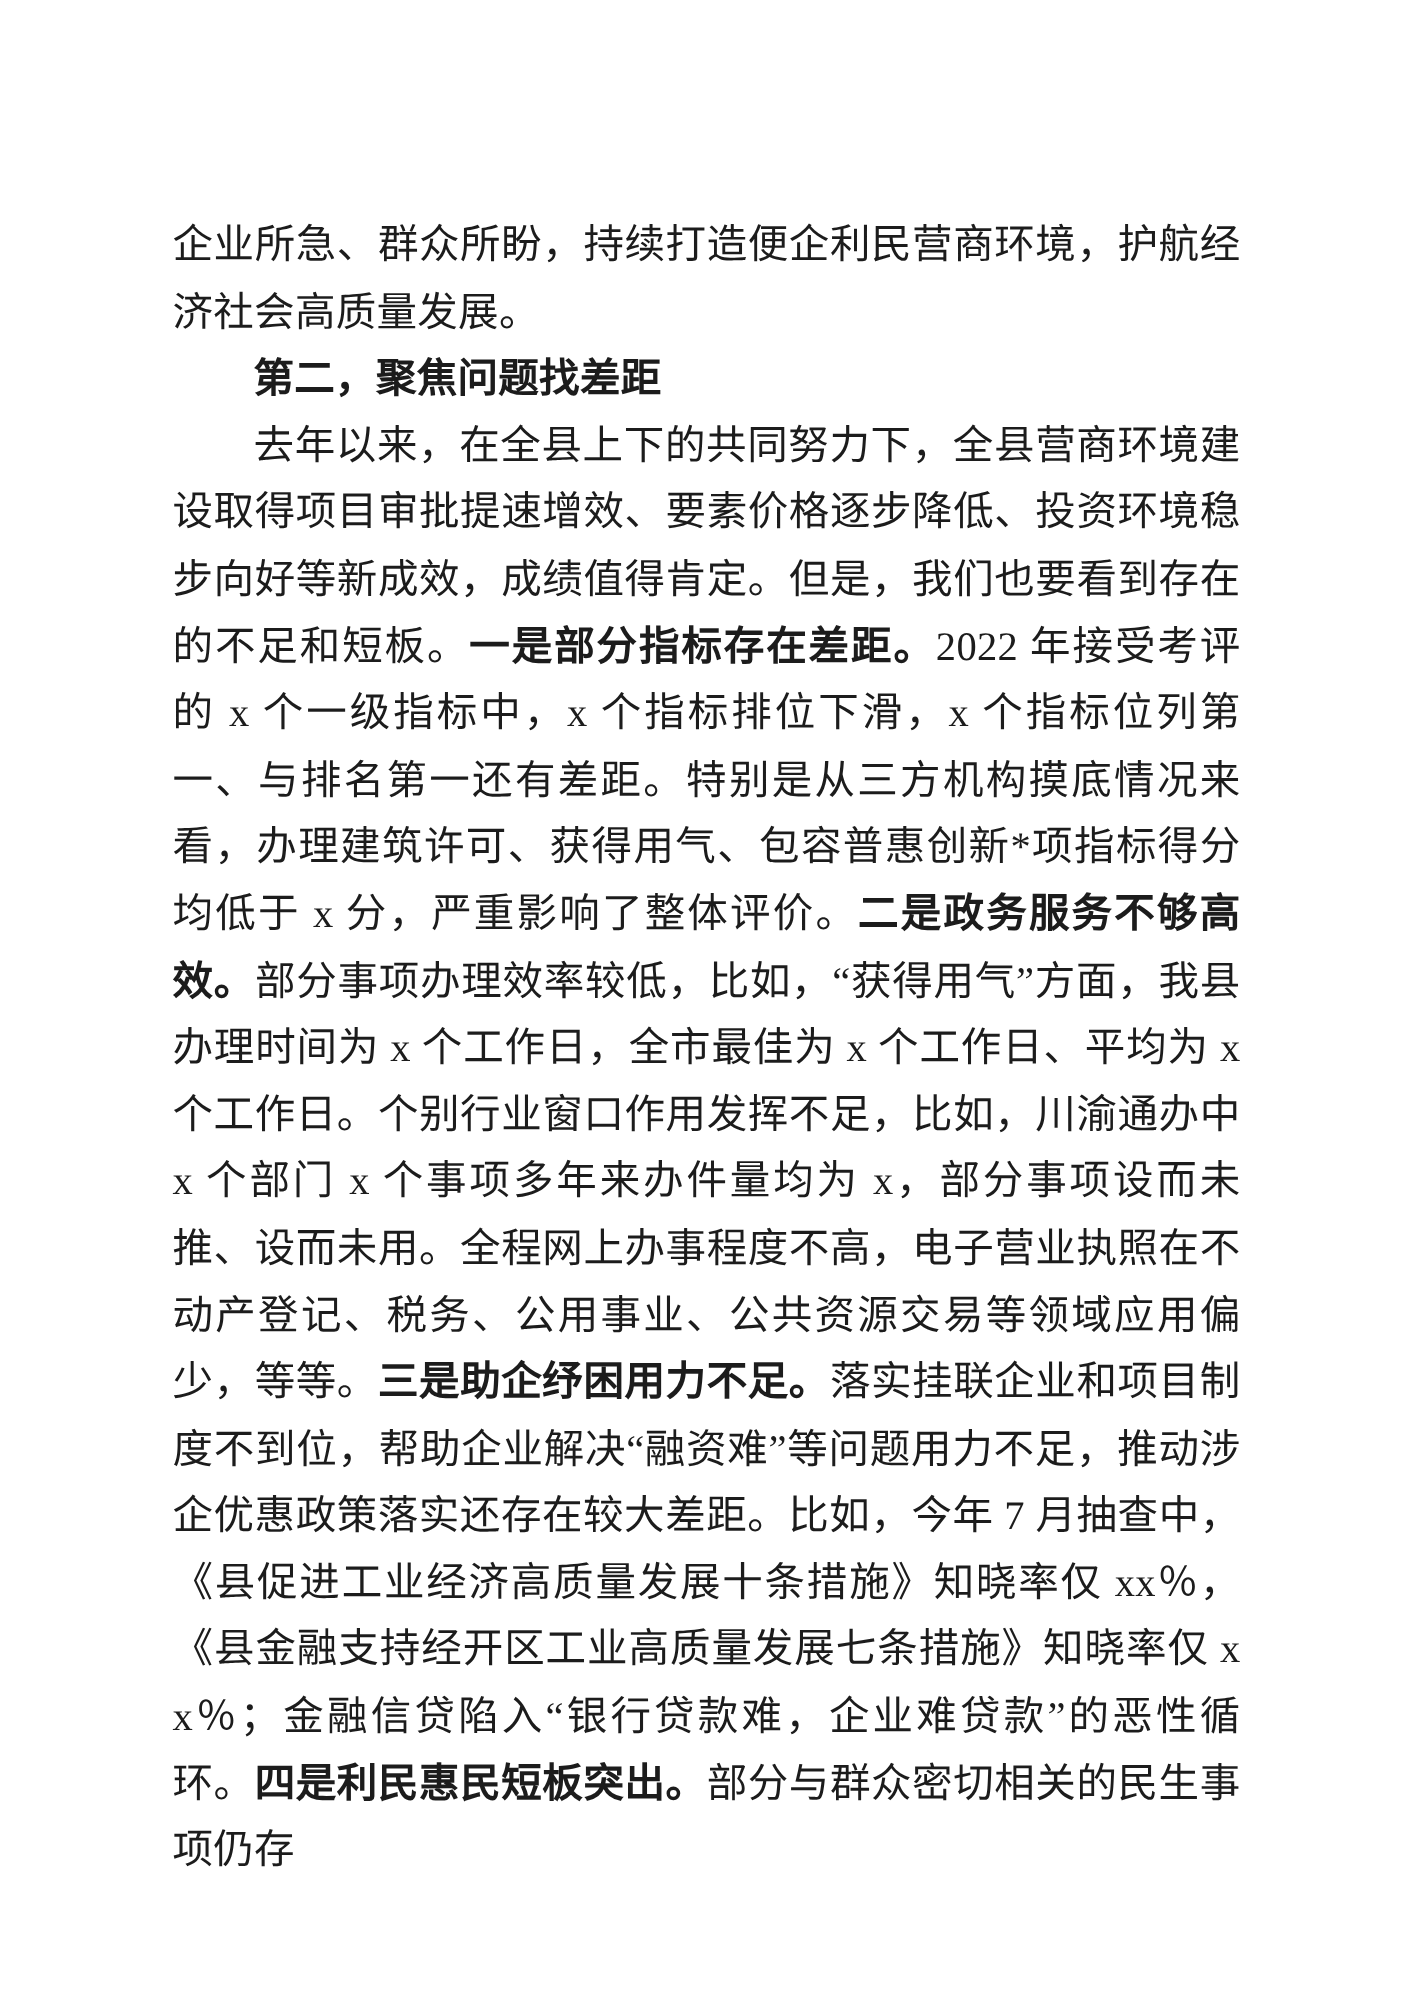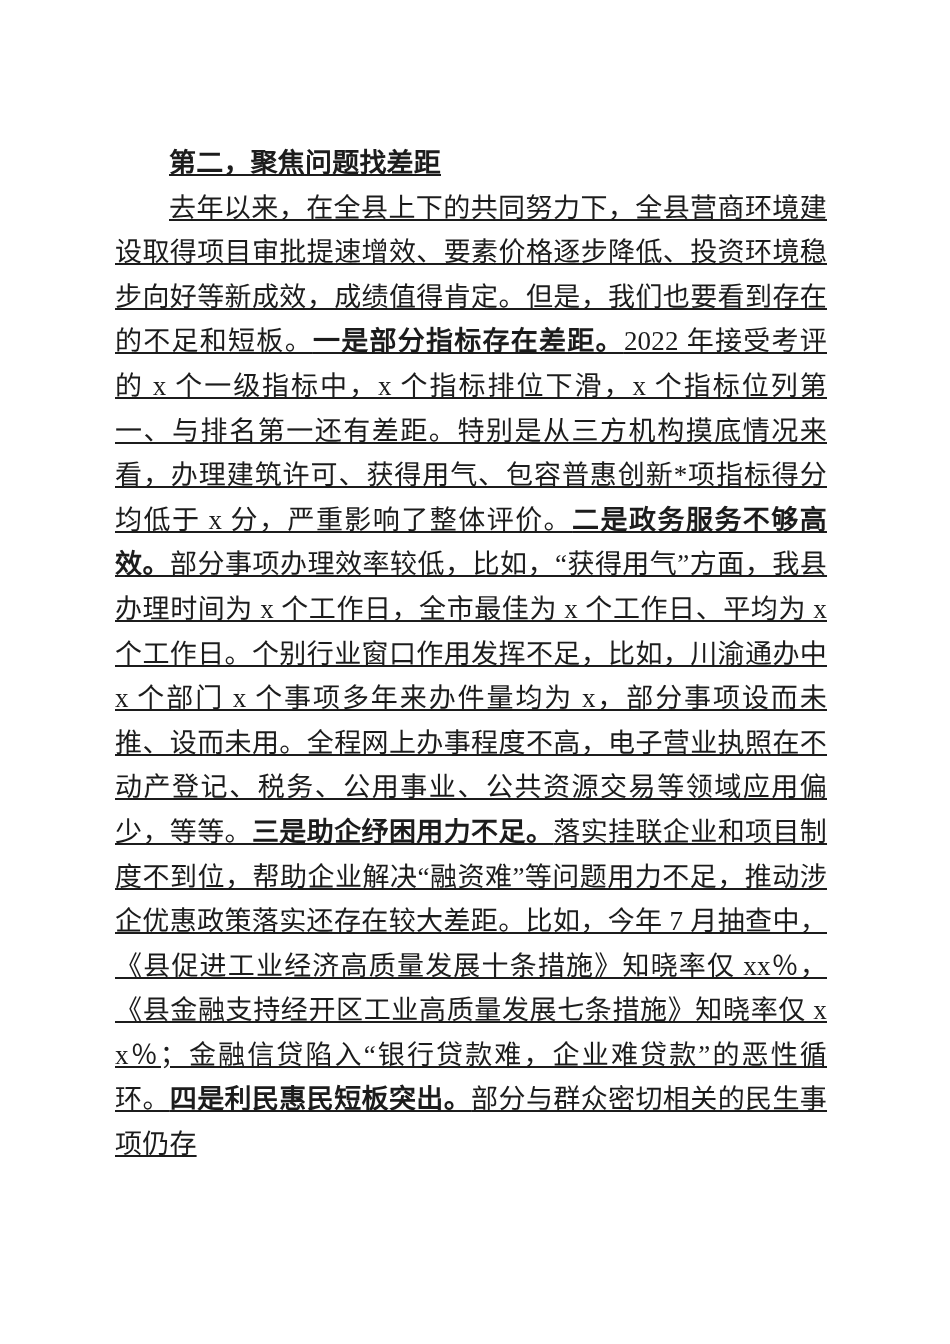--- a/index.html
+++ b/index.html
@@ -28,27 +28,27 @@
     font-family: "Liberation Serif", "DejaVu Serif", serif;
     font-size: 27px;
     line-height: 44.6px;
     color: #1c1c1c;
     text-align: justify;
     letter-spacing: 0.2px;
     word-break: break-all;
   }
   p.para.indent {
     text-indent: 2em;
-    text-decoration: underline;
   }
   .bold {
     font-weight: bold;
   }
 </style>
 </head>
 <body>
 
 <div class="page">
   <div class="doc-body">
+      <p class="para"><span class="">企业所急、群众所盼，持续打造便企利民营商环境，护航经济社会高质量发展。</span></p>
       <p class="para indent"><span class="bold">第二，聚焦问题找差距</span></p>
       <p class="para indent"><span class="">去年以来，在全县上下的共同努力下，全县营商环境建设取得项目审批提速增效、要素价格逐步降低、投资环境稳步向好等新成效，成绩值得肯定。但是，我们也要看到存在的不足和短板。</span><span class="bold">一是部分指标存在差距。</span><span class="">2022 年接受考评的 x 个一级指标中，x 个指标排位下滑，x 个指标位列第一、与排名第一还有差距。特别是从三方机构摸底情况来看，办理建筑许可、获得用气、包容普惠创新*项指标得分均低于 x 分，严重影响了整体评价。</span><span class="bold">二是政务服务不够高效。</span><span class="">部分事项办理效率较低，比如，“获得用气”方面，我县办理时间为 x 个工作日，全市最佳为 x 个工作日、平均为 x 个工作日。个别行业窗口作用发挥不足，比如，川渝通办中 x 个部门 x 个事项多年来办件量均为 x，部分事项设而未推、设而未用。全程网上办事程度不高，电子营业执照在不动产登记、税务、公用事业、公共资源交易等领域应用偏少，等等。</span><span class="bold">三是助企纾困用力不足。</span><span class="">落实挂联企业和项目制度不到位，帮助企业解决“融资难”等问题用力不足，推动涉企优惠政策落实还存在较大差距。比如，今年 7 月抽查中，《县促进工业经济高质量发展十条措施》知晓率仅 xx％，《县金融支持经开区工业高质量发展七条措施》知晓率仅 xx％；金融信贷陷入“银行贷款难，企业难贷款”的恶性循环。</span><span class="bold">四是利民惠民短板突出。</span><span class="">部分与群众密切相关的民生事项仍存</span></p>
     </div>
 </div>
 
 </body></html>

